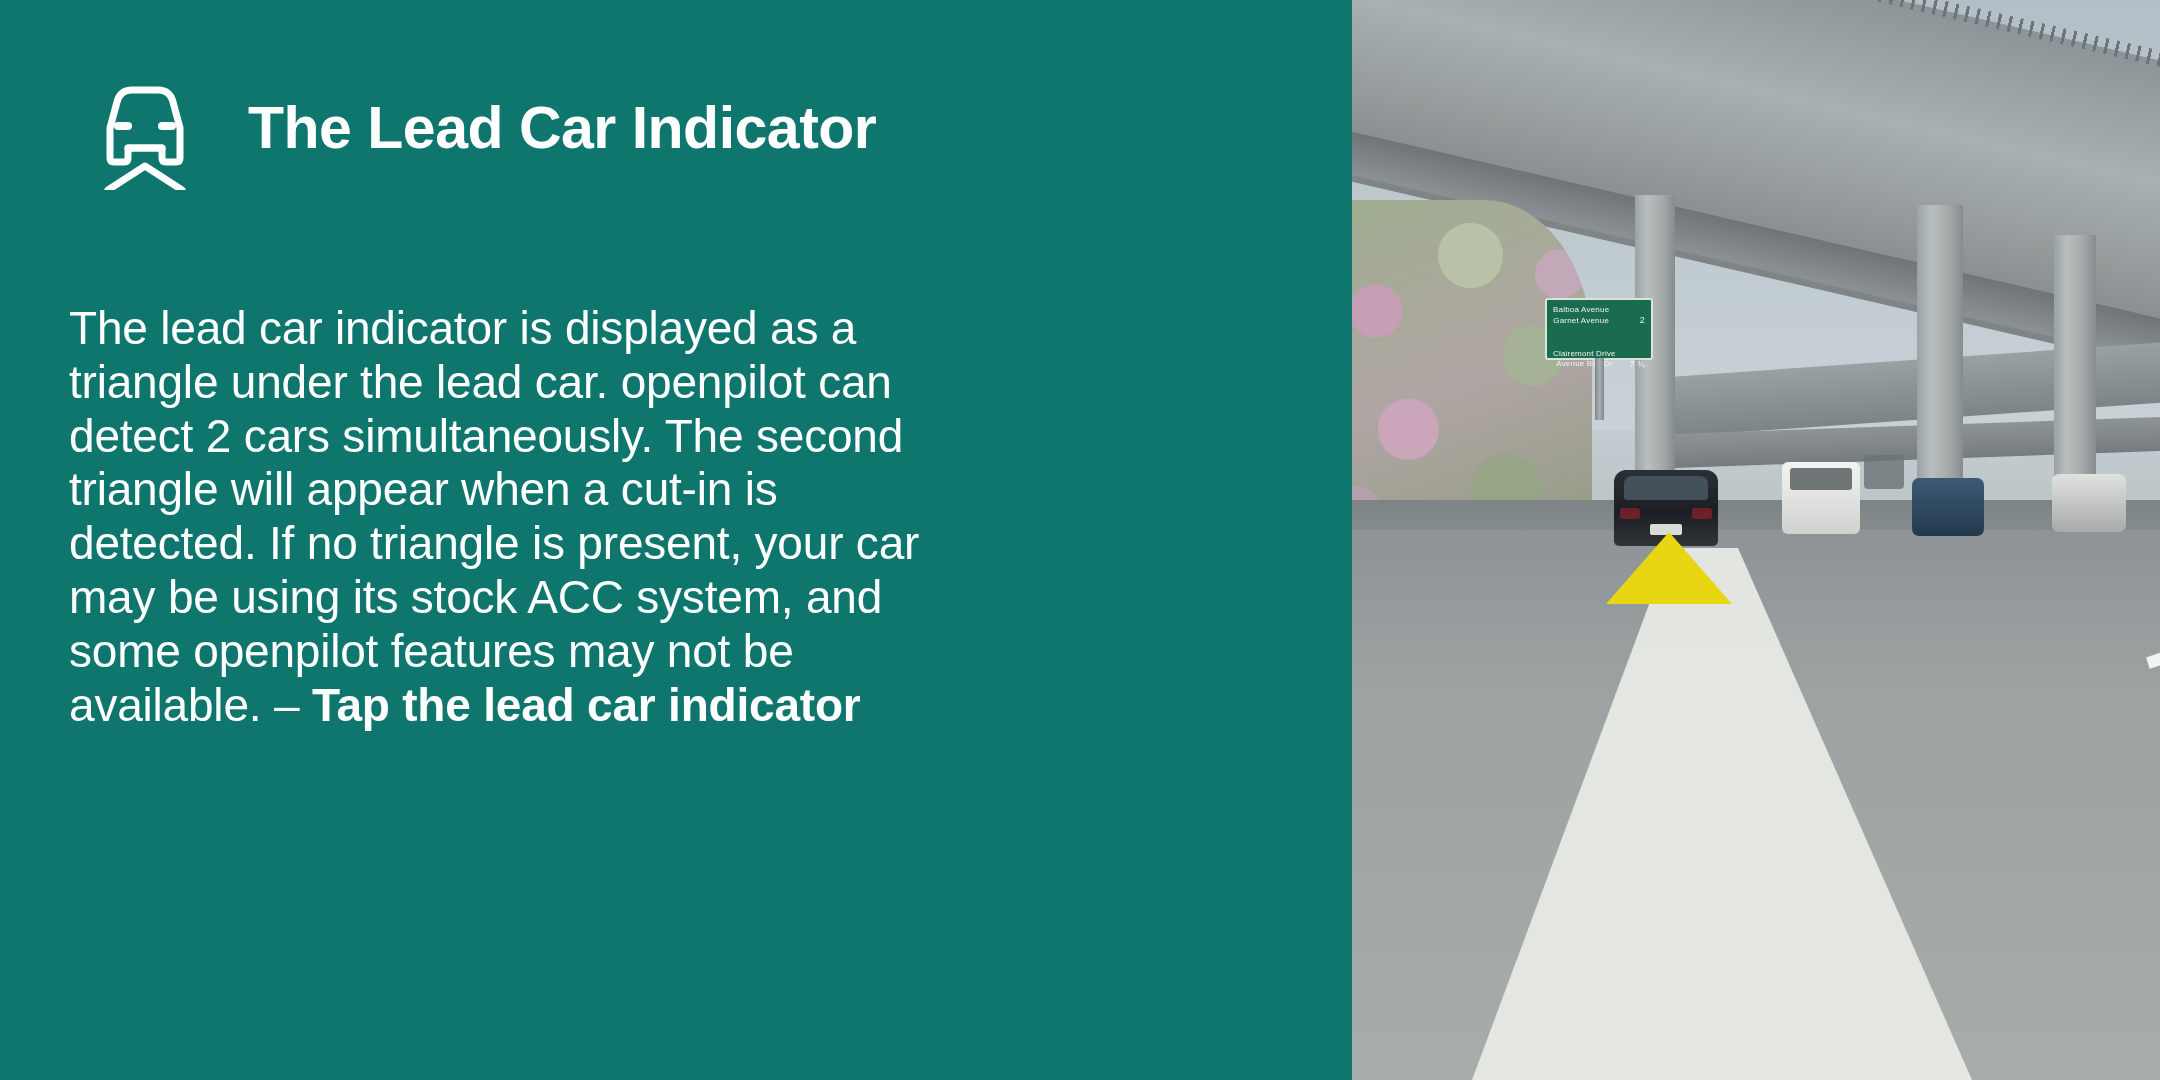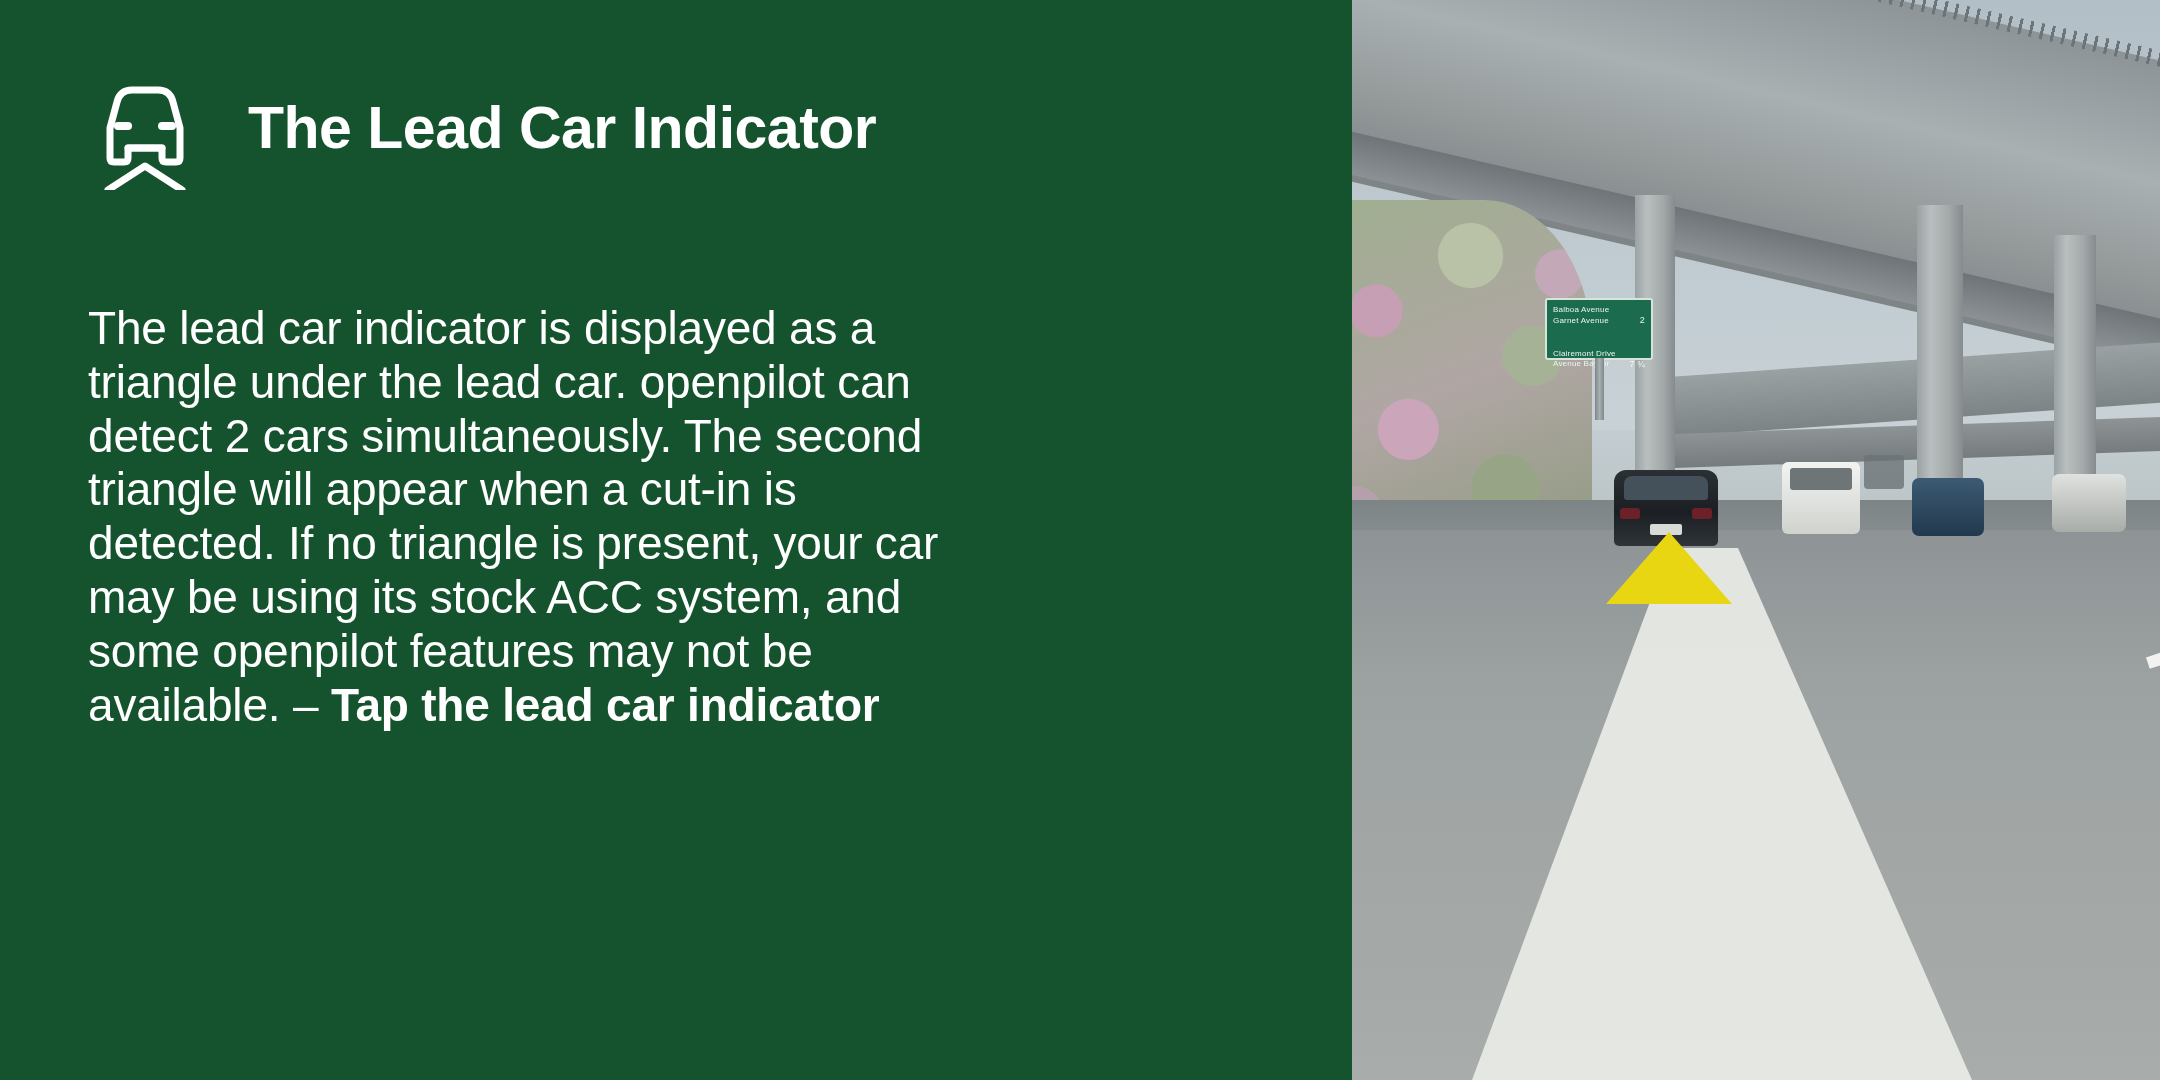--- a/index.html
+++ b/index.html
@@ -7,21 +7,21 @@
   body {
     font-family:"Liberation Sans", sans-serif;
     background:#0d1433;
     display:flex;
   }
 
   
   .left-panel{
     width:1352px;
     height:1080px;
-    background:#14532d;
+    background:#0f766e;
     position:relative;
     flex:0 0 1352px;
   }
   .header-row{
     position:absolute;
     left:86px;
     top:72px;
     display:flex;
     align-items:center;
     gap:44px;
@@ -37,21 +37,21 @@
     font-size:59px;
     font-weight:bold;
     color:#ffffff;
     letter-spacing:-0.5px;
     white-space:nowrap;
     line-height:1;
     padding-bottom:6px;
   }
   .body-copy{
     position:absolute;
-    left:88px;
+    left:69px;
     top:302px;
     width:860px;
     font-size:46px;
     line-height:1.17;
     color:#ffffff;
     font-weight:400;
     letter-spacing:-0.2px;
   }
   .body-copy b{ font-weight:bold; }
 
@@ -218,21 +218,21 @@
     background:#1b6b4e;
     border:2px solid #d8e3da;
     border-radius:3px;
     color:#eef5ef;
     padding:5px 6px;
     font-size:8px;
     line-height:1.35;
     font-family:"Liberation Sans", sans-serif;
     letter-spacing:.2px;
   }
-  .hwy-sign .row{ display:flex; justify-content:space-between; align-items:flex-end; }
+  .hwy-sign .row{ display:flex; justify-content:space-between; align-items:flex-end;text-align:center; }
   .hwy-sign .names{ display:flex; flex-direction:column; }
   .hwy-sign .dist{ font-size:9px; padding-left:4px; }
   .hwy-sign .grp2{ margin-top:22px; }
   .sign-post{
     position:absolute; left:243px; top:358px; width:9px; height:62px;
     background:linear-gradient(90deg,#7e8587,#a9b0b1,#80878a);
   }
 </style>
 </head>
 <body>

